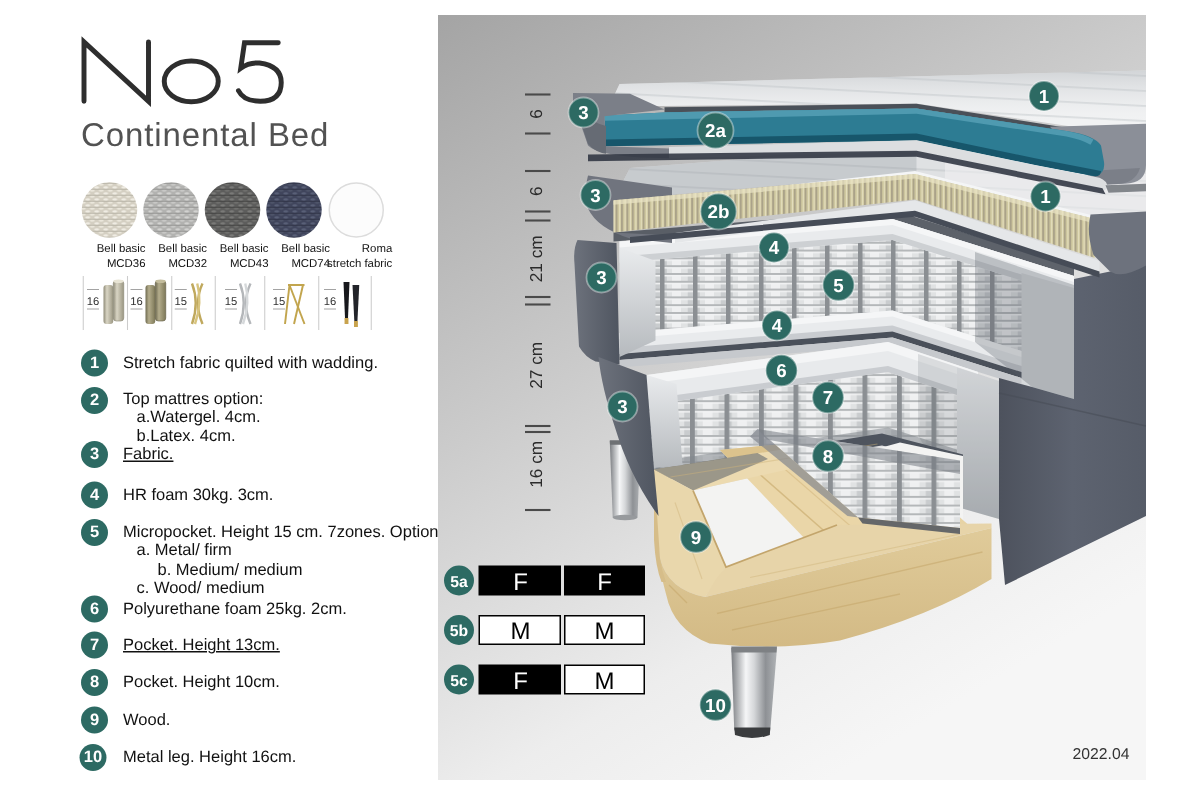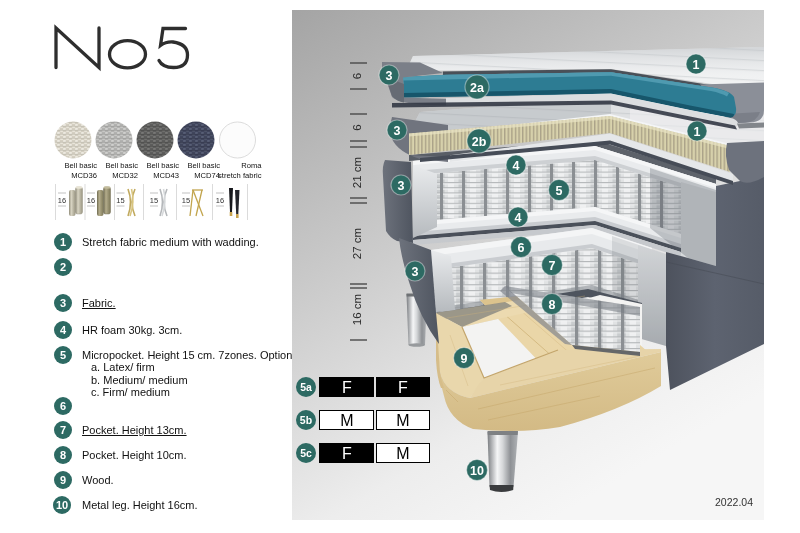--- a/index.html
+++ b/index.html
@@ -14,20 +14,21 @@
 <div id="page">
 
 <svg class="abs" style="left:0px;top:0px" width="240" height="110" viewBox="0 0 240 110">
 <g stroke="#2e2e2e" stroke-width="3.3" fill="none" stroke-linecap="round">
 <path d="M56,67.5 L56,28 L99,67.5 L99,28"></path>
 <ellipse cx="127.5" cy="54.2" rx="18" ry="13.6"></ellipse>
 <path d="M185.5,28.5 L163,28.5 L160.5,45.5 Q166,41.5 173,42 Q187.5,44 187.5,55 Q187.5,67.5 173.5,67.5 Q162.5,67.5 159,60.5"></path>
 </g>
 </svg>
 
+<div class="abs" style="left:54px;top:77px;font-size:22px;color:#525252;letter-spacing:0.6px;">Continental Bed</div>
 
 <svg class="abs" style="left:45px;top:112px" width="220" height="60" viewBox="0 0 220 60">
 <defs>
 <pattern id="w1" width="6" height="4" patternUnits="userSpaceOnUse">
           <rect width="6" height="4" fill="#d4cfc2"></rect>
           <ellipse cx="1.5" cy="1" rx="1.6" ry="0.9" fill="#efece3"></ellipse>
           <ellipse cx="4.5" cy="3" rx="1.6" ry="0.9" fill="#eae6db"></ellipse>
           <rect y="1.9" width="6" height="0.5" fill="#b2aea1"></rect>
         </pattern>
 <pattern id="w2" width="6" height="4" patternUnits="userSpaceOnUse">
@@ -145,34 +146,36 @@
 
 <g>
         <path d="M184,6 L188,6 L187,30 L185,30 Z" fill="#17181c"></path>
         <rect x="184.7" y="30" width="2.6" height="4" fill="#c8a34e"></rect>
         <path d="M190,8 L194.5,8 L193.3,32 L191.2,32 Z" fill="#23242a"></path>
         <rect x="191" y="32" width="2.6" height="4" fill="#c8a34e"></rect>
       </g>
 </svg>
 
 <div class="num" style="left:54px;top:233px;">1</div>
-<div class="li" style="left:82px;top:236px;">Stretch fabric medium with wadding.</div>
+<div class="li" style="left:82px;top:236px;">Stretch fabric quilted with wadding.</div>
 
 <div class="num" style="left:54px;top:258px;">2</div>
+<div class="li" style="left:82px;top:260px;">Top mattres option:<br><span style="margin-left:9px">a.Watergel. 4cm.</span><br><span style="margin-left:9px">b.Latex. 4cm.</span></div>
 
 <div class="num" style="left:54px;top:294px;">3</div>
 <div class="li" style="left:82px;top:297px;text-decoration:underline;">Fabric.</div>
 
 <div class="num" style="left:54px;top:321px;">4</div>
 <div class="li" style="left:82px;top:324px;">HR foam 30kg. 3cm.</div>
 
 <div class="num" style="left:54px;top:346px;">5</div>
-<div class="li" style="left:82px;top:349px;">Micropocket. Height 15 cm. 7zones. Option:<br><span style="margin-left:9px">a. Latex/ firm</span><br><span style="margin-left:9px">b. Medium/ medium</span><br><span style="margin-left:9px">c. Firm/ medium</span></div>
+<div class="li" style="left:82px;top:349px;">Micropocket. Height 15 cm. 7zones. Option:<br><span style="margin-left:9px">a. Metal/ firm</span><br><span style="margin-left:23px">b. Medium/ medium</span><br><span style="margin-left:9px">c. Wood/ medium</span></div>
 
 <div class="num" style="left:54px;top:397px;">6</div>
+<div class="li" style="left:82px;top:400px;">Polyurethane foam 25kg. 2cm.</div>
 
 <div class="num" style="left:54px;top:421px;">7</div>
 <div class="li" style="left:82px;top:424px;text-decoration:underline;">Pocket. Height 13cm.</div>
 
 <div class="num" style="left:54px;top:446px;">8</div>
 <div class="li" style="left:82px;top:449px;">Pocket. Height 10cm.</div>
 
 <div class="num" style="left:54px;top:471px;">9</div>
 <div class="li" style="left:82px;top:474px;">Wood.</div>
 

